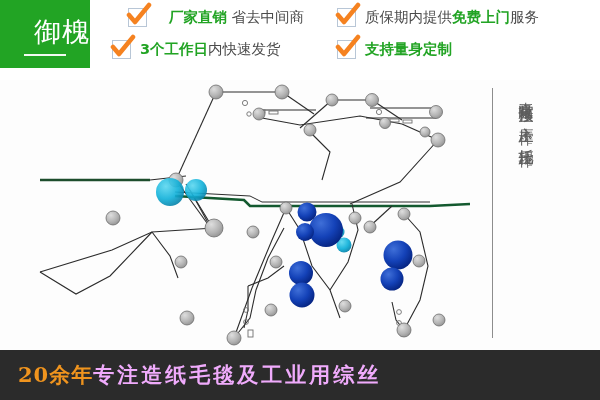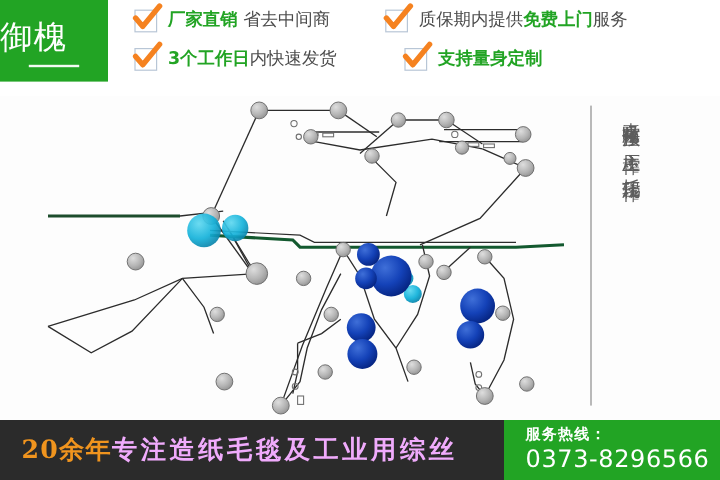--- a/index.html
+++ b/index.html
@@ -11,38 +11,38 @@
     position:relative;
   }
   #root{position:relative;width:600px;height:400px;overflow:hidden;background:#fff;}
 
   
   .header{position:absolute;left:0;top:0;width:600px;height:80px;}
 
   .logo-box{
     position:absolute;left:0;top:0;width:90px;height:68px;
     background:#22a424;
-    display:flex;align-items:center;justify-content:flex-start;
+    display:flex;align-items:center;justify-content:flex-end;
   }
   .logo-text{
     color:#ffffff;font-size:27px;line-height:30px;font-weight:400;
     letter-spacing:1px;
     font-family:"DejaVu Sans","Liberation Sans",sans-serif;
     position:relative;top:-2px;
   }
   .logo-underline{
     position:absolute;left:24px;bottom:12px;width:42px;height:2px;background:#ffffff;
     opacity:.95;
   }
 
   .bullets{position:absolute;left:112px;top:4px;width:488px;height:70px;}
   .brow{position:absolute;display:flex;align-items:center;}
-  .brow.r1c1{left:0px;  top:4px;}
+  .brow.r1c1{left:16px;  top:4px;gap:13px;}
   .brow.r2c1{left:0px;  top:36px;}
-  .brow.r1c2{left:209px;top:4px;text-align:right;}
+  .brow.r1c2{left:225px;top:4px;text-align:right;}
   .brow.r2c2{left:225px;top:36px;justify-content:flex-end;}
 
   .chk{
     position:relative;width:17px;height:17px;flex:0 0 17px;
     border:1px solid #b8c6d6;background:#ffffff;margin-right:9px;
   }
   .chk svg{position:absolute;left:-3px;top:-7px;}
 
   .btxt{font-size:14.5px;line-height:17px;white-space:nowrap;}
   .g{color:#22a424;font-weight:bold;}
@@ -272,18 +272,14 @@
     <div class="vtext">真空吸移预压＋主压榨＋托辊压榨</div>
   </div>
 
   <div class="footer">
     <div class="footer-inner">
       <span class="f-orange">20余年</span>
       <span class="f-white">专注造纸毛毯及工业用综丝</span>
     </div>
   </div>
 
-  <div class="phone-box">
-    <div class="phone-label">服务热线：</div>
-    <div class="phone-num">0373-8296566</div>
-  </div>
 
 </div>
 
 </body></html>

